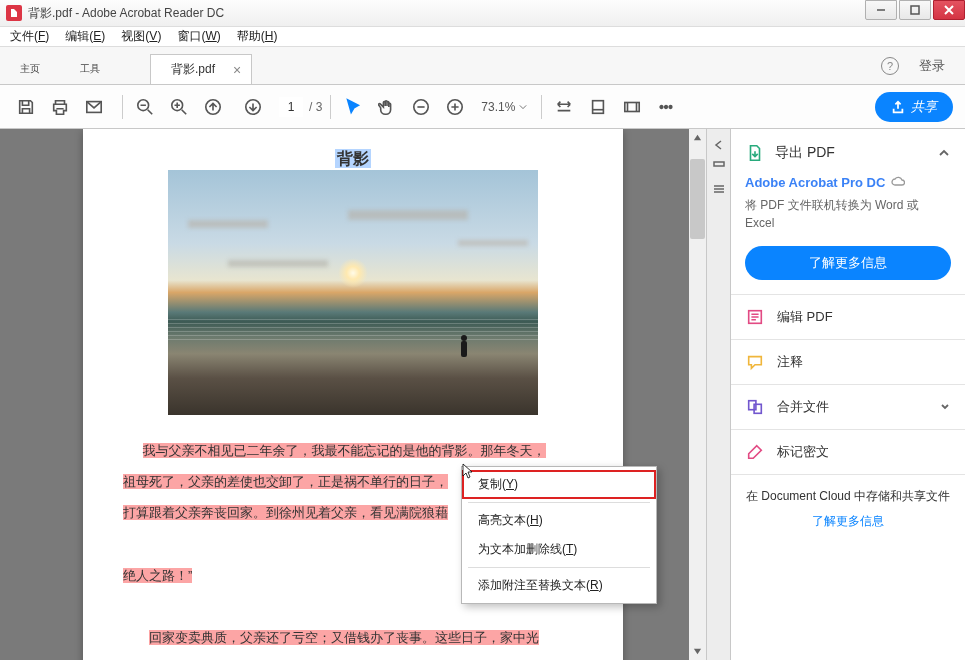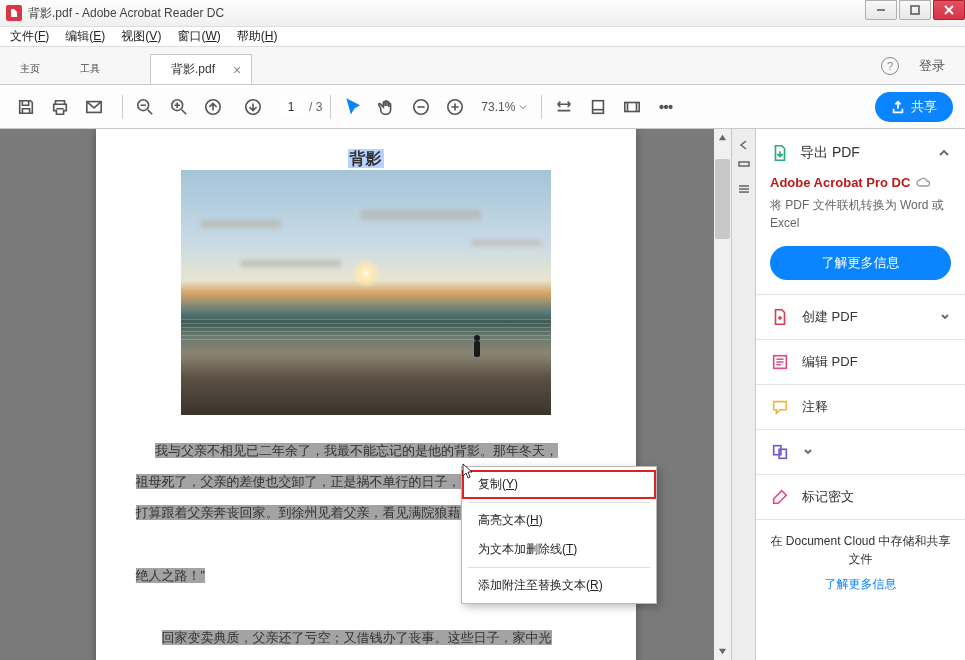--- a/index.html
+++ b/index.html
@@ -33,21 +33,21 @@
 
 .toolbar { height:44px; background:#fdfdfd; border-bottom:1px solid #c8c8c8; display:flex; align-items:center; padding:0 12px; }
 .tool { width:28px; height:28px; display:flex; align-items:center; justify-content:center; cursor:pointer; margin-right:6px; }
 .tool svg { width:18px; height:18px; stroke:#555; fill:none; stroke-width:1.8; }
 .tool-sep { width:1px; height:24px; background:#ccc; margin:0 8px; }
 .pagenav { display:flex; align-items:center; gap:6px; }
 .pagenum-input { width:24px; height:20px; text-align:center; border:1px solid #fff; font-size:12px; color:#333; }
 .pagenum-total { color:#666; }
 .zoom-dd { display:flex; align-items:center; gap:4px; color:#555; font-size:12px; cursor:pointer; border:none; padding:2px 6px; }
 .zoom-dd svg { width:8px; height:8px; stroke:#555; }
-.share-btn { margin-left:auto; background:#0a84ff; color:#fff; height:30px; padding:0 16px; border-radius:15px; display:flex; align-items:center; gap:6px; cursor:pointer; font-size:13px; }
+.share-btn { margin-left:auto; background:#0a84ff; color:#fff; height:30px; padding:0 16px; border-radius:15px; display:flex; align-items:center; gap:6px; cursor:pointer; font-size:13px;font-style:italic; }
 .share-btn svg { width:14px; height:14px; stroke:#fff; fill:none; stroke-width:2; }
 
 
 .mainarea { display:flex; height:531px; }
 .docview { flex:1; background:#7a7a7a; position:relative; overflow:hidden; }
 .page-canvas { position:absolute; left:50%; transform:translateX(-50%); top:0; width:540px; background:#fff; box-shadow:0 2px 8px rgba(0,0,0,.3); padding:20px 0; height:800px; }
 .doc-title { text-align:center; font-weight:bold; font-size:16px; }
 .doc-title span { background:#b5d5ff; padding:1px 2px; }
 .doc-img { width:370px; height:245px; margin:0 auto 20px; display:block; background:linear-gradient(180deg,#a4c4d8 0%,#c9dae5 30%,#e8e5d0 45%,#d9a668 50%,#5a7a78 58%,#3d5a54 62%,#6b7a6e 68%,#8a8572 75%,#5a5045 85%,#3a342c 100%); position:relative; overflow:hidden; }
 
@@ -58,39 +58,39 @@
 .c2 { width:120px; height:10px; left:180px; top:40px; }
 .c3 { width:70px; height:6px; left:290px; top:70px; }
 .c4 { width:100px; height:7px; left:60px; top:90px; background:rgba(140,130,120,0.3); }
 
 .person { position:absolute; width:8px; height:24px; right:70px; top:165px; }
 .person::before { content:""; position:absolute; width:6px; height:6px; background:#1a1a1a; border-radius:50%; left:1px; top:0; }
 .person::after { content:""; position:absolute; width:6px; height:16px; background:#1a1a1a; border-radius:2px; left:1px; top:6px; }
 
 .waves { position:absolute; left:0; right:0; top:148px; height:22px; background:repeating-linear-gradient(0deg,rgba(255,255,255,0.35) 0px,rgba(255,255,255,0.35) 1px,transparent 1px,transparent 4px); opacity:0.6; }
 .doc-para { padding:0 40px; font-size:13px; line-height:2.4; text-indent:1.5em; text-align:justify; }
-.doc-para span { background:#a3a3a3; }
+.doc-para span { background:#fca5a5; }
 .scroll-v { position:absolute; right:0; top:0; width:17px; height:100%; background:#f0f0f0; display:flex; flex-direction:column; }
 .scroll-v .thumb { position:absolute; top:30px; width:15px; left:1px; height:80px; background:#c8c8c8; border-radius:2px; cursor:pointer; }
 .scroll-v .arrow { height:17px; display:flex; align-items:center; justify-content:center; cursor:pointer; }
 .scroll-v .arrow svg { width:9px; height:9px; fill:#666; }
 
 .sidelabel { width:24px; background:#ededed; border-left:1px solid #c8c8c8; display:flex; flex-direction:column; padding-top:6px; gap:2px; }
 .sidelabel .lbl { height:20px; display:flex; align-items:center; justify-content:center; cursor:pointer; }
 .sidelabel svg { width:14px; height:14px; stroke:#666; fill:none; stroke-width:1.5; }
 
-.rightpanel { width:210px; background:#fff; border-left:1px solid #c8c8c8; overflow-y:auto; position:relative; }
+.rightpanel { width:235px; background:#fff; border-left:1px solid #c8c8c8; overflow-y:auto; position:relative; }
 .rp-section { border-bottom:1px solid #e4e4e4; padding:14px 14px; }
 .rp-header { display:flex; align-items:center; gap:10px; cursor:pointer; }
 .rp-header .ic { width:20px; height:20px; display:flex; align-items:center; justify-content:center; }
 .rp-header .txt { flex:1; font-size:14px; color:#333; }
 .rp-header .chev { width:14px; height:14px; }
 .rp-header svg { width:18px; height:18px; }
 .rp-sub { margin-top:12px; }
-.rp-sub .bold { font-weight:bold; font-size:13px; color:#b91c1c; display:flex; align-items:center; gap:6px; }
+.rp-sub .bold { font-weight:bold; font-size:13px; color:#3b82f6; display:flex; gap:6px; }
 .rp-sub .desc { font-size:12px; color:#666; margin-top:6px; line-height:1.5; }
 .rp-learn-btn { margin-top:14px; width:100%; height:34px; background:#0a84ff; color:#fff; border:none; border-radius:17px; font-size:13px; cursor:pointer; }
 .rp-item { display:flex; align-items:center; gap:12px; padding:12px 14px; border-bottom:1px solid #e4e4e4; cursor:pointer; }
 .rp-item .ic { width:20px; height:20px; display:flex; align-items:center; justify-content:center; }
 .rp-item .txt { flex:1; font-size:13px; color:#333; }
 .rp-item .chev { width:12px; height:12px; }
 .rp-item svg { width:18px; height:18px; }
 .rp-footer { text-align:center; padding:12px; font-size:12px; }
 .rp-footer .msg { color:#333; line-height:1.5; }
 .rp-footer .link { color:#0a84ff; margin-top:8px; display:block; cursor:pointer; }
@@ -331,31 +331,20 @@
               <path d="M4 10a3 3 0 010-6 4 4 0 017 1 2.5 2.5 0 010 5H4z" fill="none" stroke="#999" stroke-width="1.3"></path>
             </svg>
         </div>
         <div class="desc">将 PDF 文件联机转换为 Word 或 Excel</div>
         <button class="rp-learn-btn">了解更多信息</button>
       </div>
     </div>
     <div id="rp-items">
         <div class="rp-item">
           <span class="ic">
-            <svg viewBox="0 0 20 20" fill="none" stroke="#d73e56" stroke-width="1.8">
-              <path d="M5 2h7l3 3v13H5z M8 11h4M10 9v4"></path>
-            </svg>
-          </span>
-          <span class="txt">创建 PDF</span>
-          <svg class="chev" viewBox="0 0 12 12">
-            <path d="M3 4l3 3 3-3" fill="none" stroke="#666" stroke-width="1.8"></path>
-          </svg>
-        </div>
-        <div class="rp-item">
-          <span class="ic">
             <svg viewBox="0 0 20 20" fill="none" stroke="#e24a83" stroke-width="1.8">
               <rect x="3" y="3" width="14" height="14"></rect>
               <path d="M6 7h8M6 10h8M6 13h5"></path>
             </svg>
           </span>
           <span class="txt">编辑 PDF</span>
         </div>
         <div class="rp-item">
           <span class="ic">
             <svg viewBox="0 0 20 20" fill="none" stroke="#f0b63b" stroke-width="1.8">
@@ -364,20 +353,21 @@
           </span>
           <span class="txt">注释</span>
         </div>
         <div class="rp-item">
           <span class="ic">
             <svg viewBox="0 0 20 20" fill="none" stroke="#7257ce" stroke-width="1.8">
               <rect x="3" y="3" width="8" height="10"></rect>
               <rect x="9" y="7" width="8" height="10"></rect>
             </svg>
           </span>
+          <span class="txt">合并文件</span>
           <svg class="chev" viewBox="0 0 12 12">
             <path d="M3 4l3 3 3-3" fill="none" stroke="#666" stroke-width="1.8"></path>
           </svg>
         </div>
         <div class="rp-item">
           <span class="ic">
             <svg viewBox="0 0 20 20" fill="none" stroke="#e24a83" stroke-width="1.8">
               <path d="M12 3l5 5-9 9H3v-5z"></path>
             </svg>
           </span>

